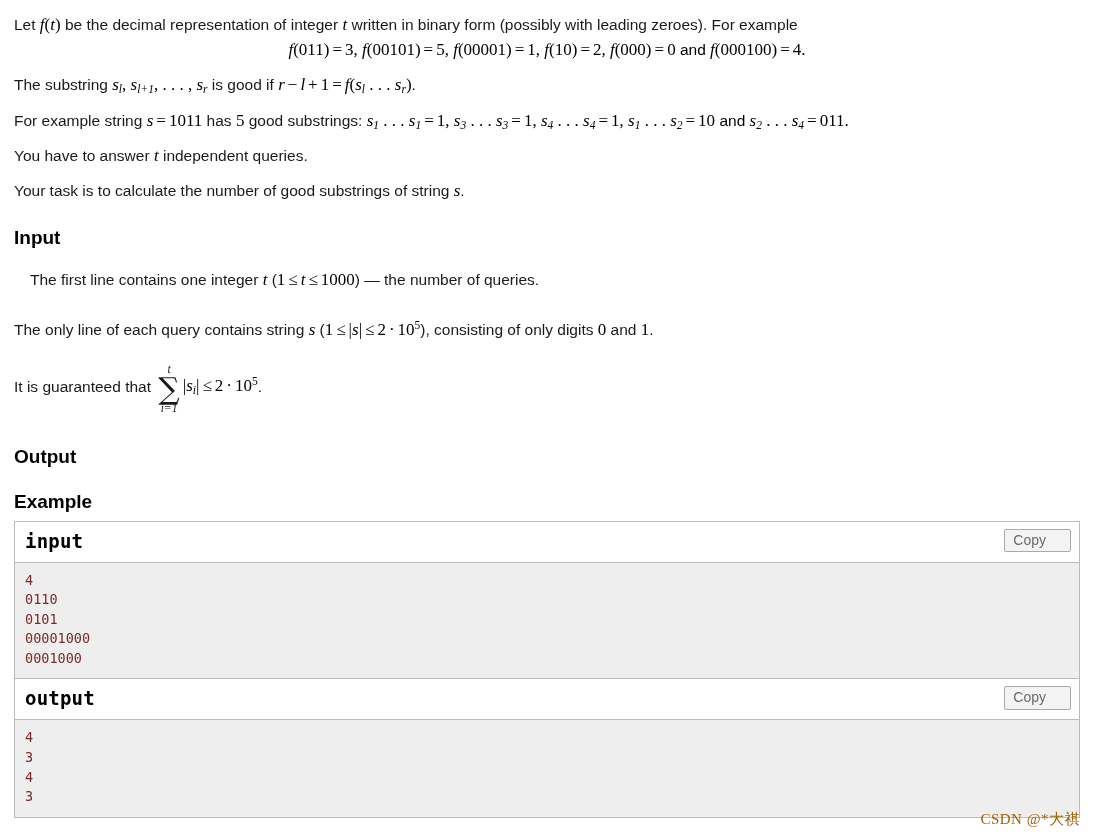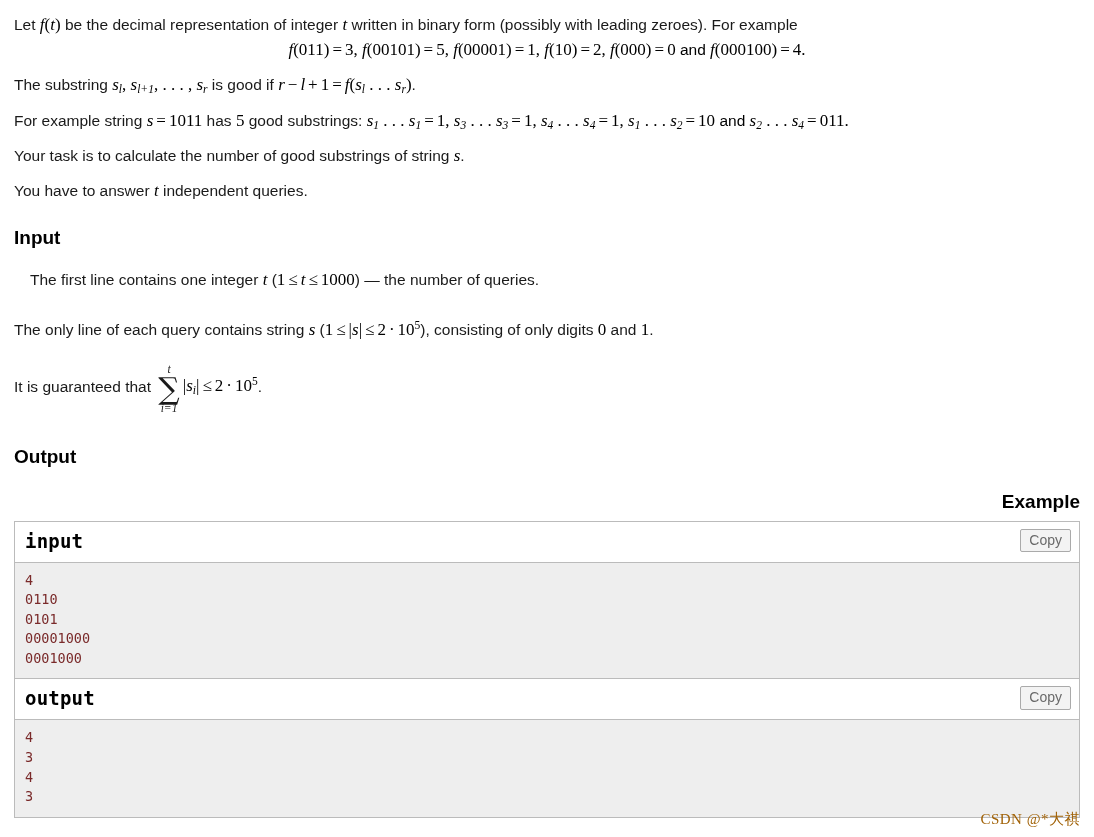--- a/index.html
+++ b/index.html
@@ -88,21 +88,20 @@
     font-size: 19px;
     font-weight: bold;
     color: #000;
     margin: 18px 0 0 0;
     padding: 0;
     line-height: 1.3;
   }
   h2.sec.example {
     margin-top: 20px;
     margin-bottom: 6px;
-    text-align: right;
   }
   p.secbody {
     margin: 16px;
     padding: 2px 0 4px 0;
     line-height: 1.35;
     white-space: nowrap;
   }
   
   .sample {
     border: 1px solid #bbbbbb;
@@ -129,21 +128,21 @@
   }
   .copy-btn {
     position: absolute;
     right: 8px;
     top: 7px;
     border: 1px solid #aaaaaa;
     background: #f3f3f3;
     color: #6a6a6a;
     font-family: "Liberation Sans", sans-serif;
     font-size: 14px;
-    padding: 2px 8px 3px 8px;
+    padding: 2px 24px 3px 8px;
     border-radius: 2px;
     cursor: pointer;
     line-height: 1.2;
   }
   .sample-body {
     background: #eeeeee;
     padding: 8px 10px 10px 10px;
   }
   .sample-body pre {
     margin: 0;
@@ -181,25 +180,25 @@
 
   <p class="stmt">
     <span>The substring </span><span class="m"><span class="mi">s</span><sub class="ms">l</sub><span class="mn">,&nbsp;</span><span class="mi">s</span><sub class="ms">l+1</sub><span class="mn">,&nbsp;.&nbsp;.&nbsp;.&nbsp;,&nbsp;</span><span class="mi">s</span><sub class="ms">r</sub></span><span> is good if </span><span class="m"><span class="mi">r</span><span class="op">−</span><span class="mi">l</span><span class="op">+</span><span class="mn">1</span><span class="op">=</span><span class="mi">f</span><span class="mn">(</span><span class="mi">s</span><sub class="ms">l</sub><span class="mn">&nbsp;.&nbsp;.&nbsp;.&nbsp;</span><span class="mi">s</span><sub class="ms">r</sub><span class="mn">)</span></span><span>.</span>
   </p>
 
   <p class="stmt">
     <span>For example string </span><span class="m"><span class="mi">s</span><span class="op">=</span><span class="mn">1011</span></span><span> has </span><span class="mn">5</span><span> good substrings: </span><span class="m"><span class="mi">s</span><sub class="ms">1</sub><span class="mn">&nbsp;.&nbsp;.&nbsp;.&nbsp;</span><span class="mi">s</span><sub class="ms">1</sub><span class="op">=</span><span class="mn">1</span><span class="mn">,&nbsp;</span><span class="mi">s</span><sub class="ms">3</sub><span class="mn">&nbsp;.&nbsp;.&nbsp;.&nbsp;</span><span class="mi">s</span><sub class="ms">3</sub><span class="op">=</span><span class="mn">1</span><span class="mn">,&nbsp;</span><span class="mi">s</span><sub class="ms">4</sub><span class="mn">&nbsp;.&nbsp;.&nbsp;.&nbsp;</span><span class="mi">s</span><sub class="ms">4</sub><span class="op">=</span><span class="mn">1</span><span class="mn">,&nbsp;</span><span class="mi">s</span><sub class="ms">1</sub><span class="mn">&nbsp;.&nbsp;.&nbsp;.&nbsp;</span><span class="mi">s</span><sub class="ms">2</sub><span class="op">=</span><span class="mn">10</span><span style="font-family:'Liberation Sans',sans-serif;font-size:15.5px;">&nbsp;and&nbsp;</span><span class="mi">s</span><sub class="ms">2</sub><span class="mn">&nbsp;.&nbsp;.&nbsp;.&nbsp;</span><span class="mi">s</span><sub class="ms">4</sub><span class="op">=</span><span class="mn">011</span><span class="mn">.</span></span>
   </p>
 
   <p class="stmt">
+    <span>You have to answer </span><span class="mi">t</span><span> independent queries.</span>
+  </p>
+
+  <p class="stmt">
     <span>Your task is to calculate the number of good substrings of string </span><span class="mi">s</span><span>.</span>
-  </p>
-
-  <p class="stmt">
-    <span>You have to answer </span><span class="mi">t</span><span> independent queries.</span>
   </p>
 
   <h2 class="sec">Input</h2>
   <p class="secbody">
     <span>The first line contains one integer </span><span class="mi">t</span><span> (</span><span class="m"><span class="mn">1</span><span class="op">≤</span><span class="mi">t</span><span class="op">≤</span><span class="mn">1000</span></span><span>) — the number of queries.</span>
   </p>
   <p class="stmt">
     <span>The only line of each query contains string </span><span class="mi">s</span><span> (</span><span class="m"><span class="mn">1</span><span class="op">≤</span><span class="mn">|</span><span class="mi">s</span><span class="mn">|</span><span class="op">≤</span><span class="mn">2</span><span class="op">·</span><span class="mn">10</span><sup class="mp">5</sup></span><span>), consisting of only digits </span><span class="mn">0</span><span> and </span><span class="mn">1</span><span>.</span>
   </p>
   <p class="stmt" style="padding-top:14px;padding-bottom:14px;">

